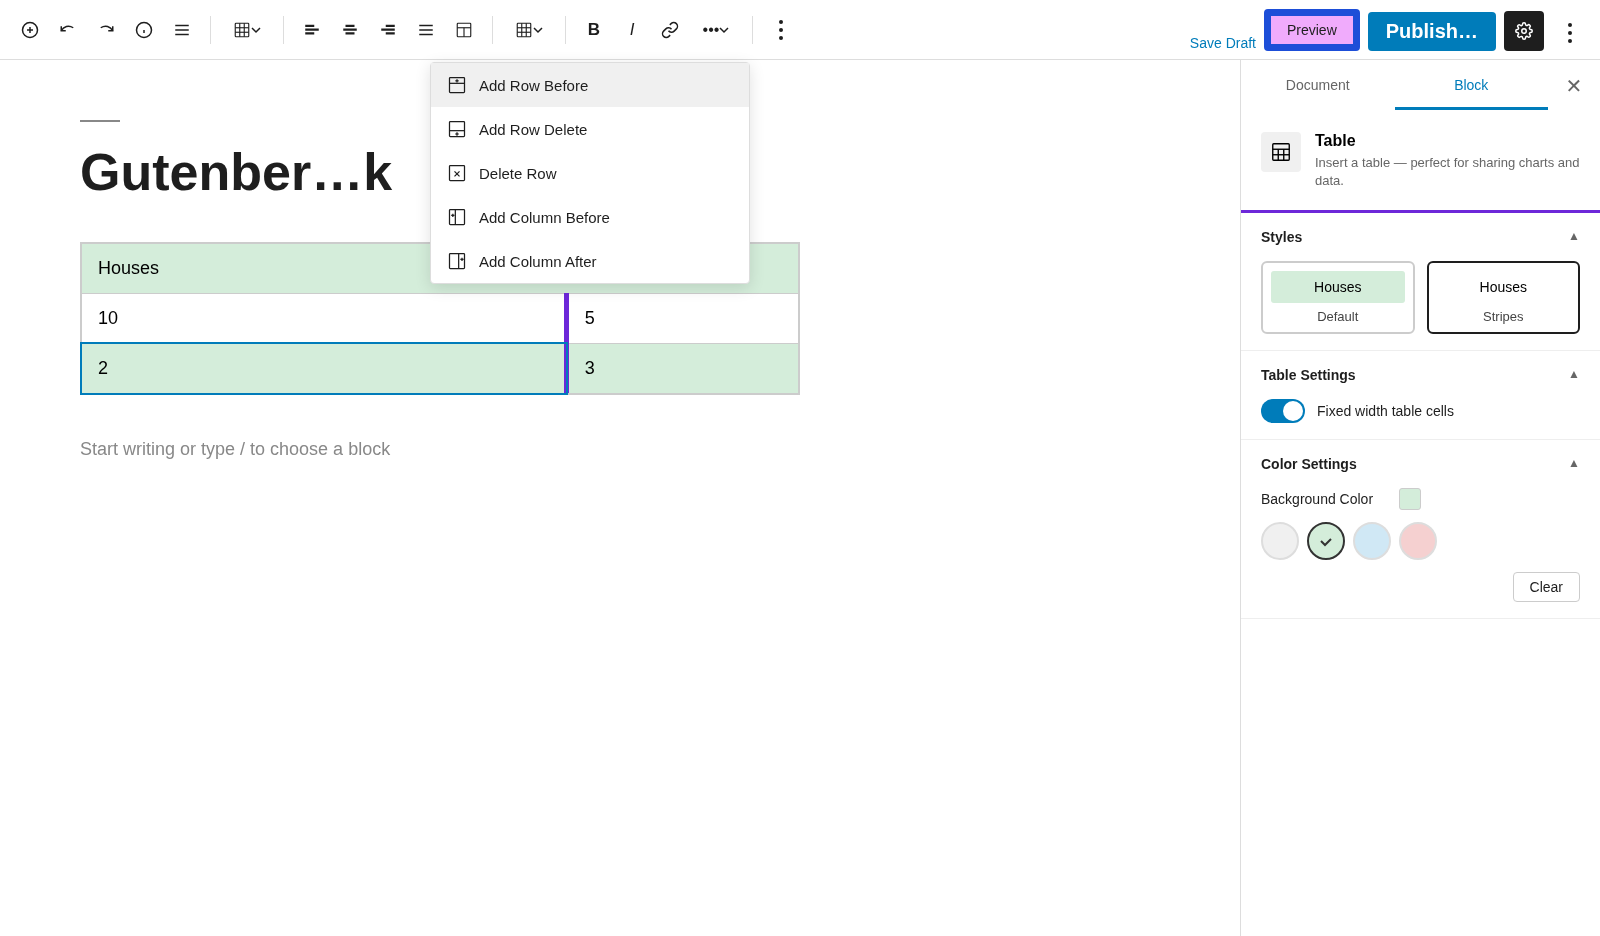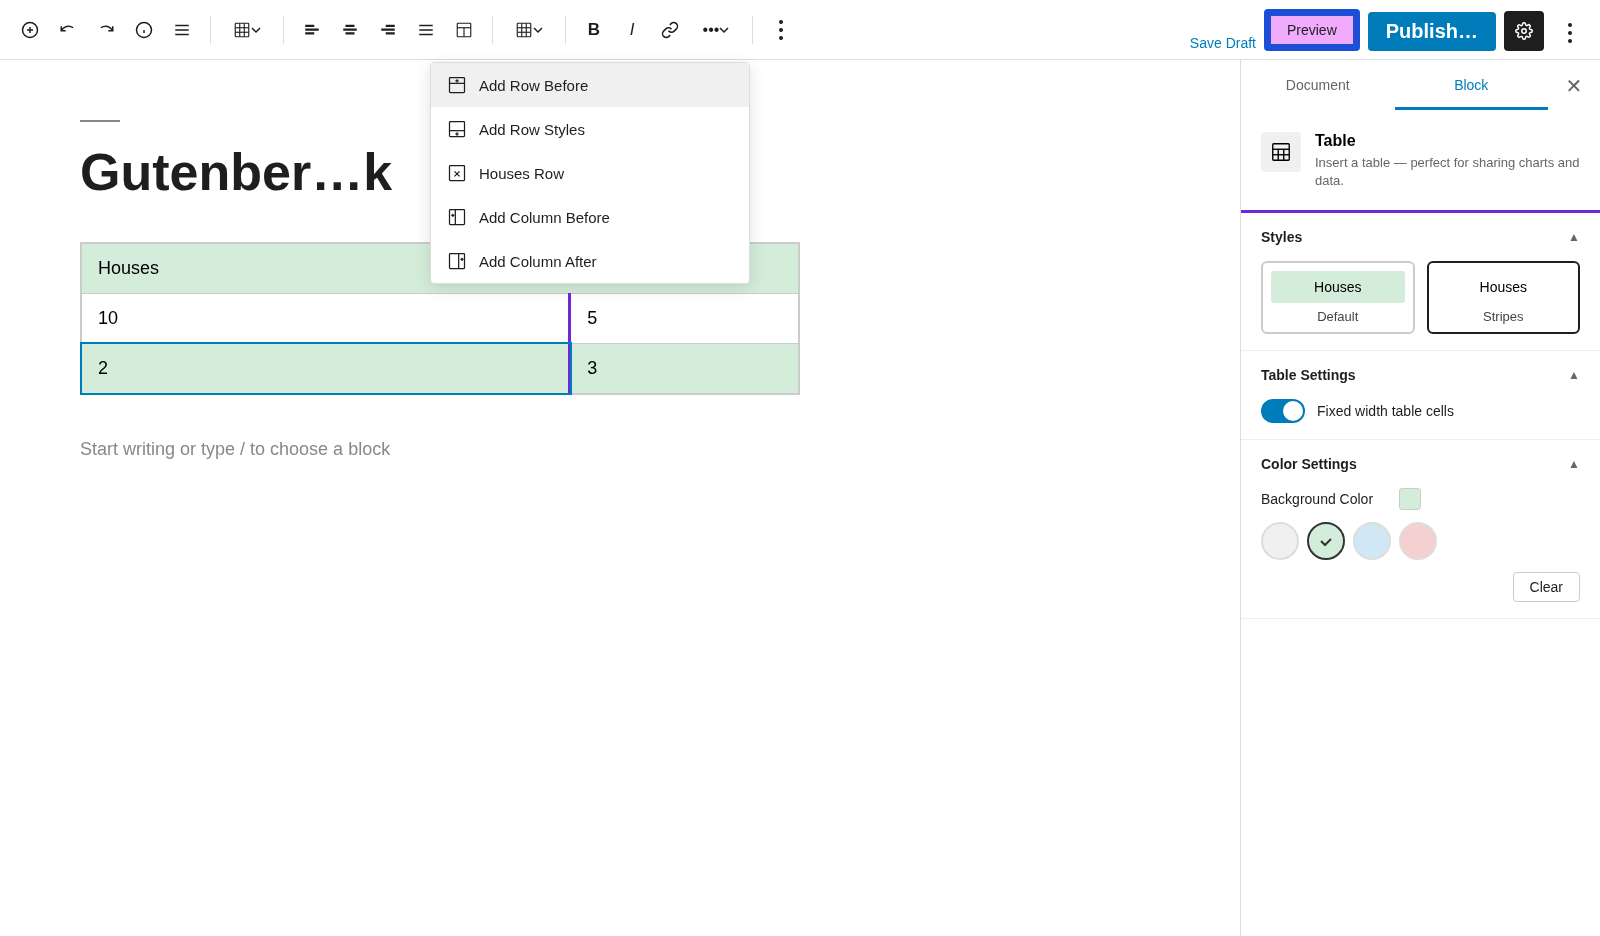--- a/index.html
+++ b/index.html
@@ -54,21 +54,21 @@
 
     
     .table-wrapper { border: 2px solid #ccc; display: inline-block; width: 720px; }
     .table-block { width: 100%; border-collapse: collapse; }
     .table-block th {
       background: #d4edda; padding: 14px 16px; text-align: left;
       font-weight: 400; font-size: 18px; border-bottom: 1px solid #ccc;
     }
     .table-block td {
       padding: 14px 16px; text-align: left; font-size: 18px;
-      border-bottom: 1px solid #ccc; border-right: 3px solid #6d28d9;
+      border-bottom: 1px solid #ccc; border-right: 5px solid #6d28d9;
     }
     .table-block td:last-child { border-right: none; }
     .table-block tr:last-child td { border-bottom: none; }
     .row-striped td { background: #d4edda; }
     .cell-selected { outline: 2px solid #007cba; }
 
     .start-writing {
       margin-top: 40px; color: #888; font-size: 18px;
     }
 
@@ -104,21 +104,21 @@
     .sidebar-header { display: flex; align-items: center; }
 
     
     .block-info { padding: 20px; border-bottom: 3px solid #6d28d9; display: flex; align-items: flex-start; gap: 14px; }
     .block-icon { width: 40px; height: 40px; background: #f0f0f0; border-radius: 4px; display: flex; align-items: center; justify-content: center; flex-shrink: 0; }
     .block-title { font-size: 16px; font-weight: 600; margin-bottom: 4px; }
     .block-desc { font-size: 13px; color: #666; line-height: 1.4; }
 
     
     .section { padding: 16px 20px; border-bottom: 1px solid #eee; }
-    .section-header { display: flex; justify-content: space-between; align-items: center; margin-bottom: 16px; cursor: pointer; }
+    .section-header { display: flex; justify-content: space-between; align-items: flex-start; margin-bottom: 16px; cursor: pointer; }
     .section-title { font-size: 14px; font-weight: 600; color: #1e1e1e; }
     .chevron { font-size: 12px; color: #666; }
 
     .styles-grid { display: flex; gap: 12px; }
     .style-option {
       flex: 1; border: 2px solid #ccc; border-radius: 6px; padding: 8px;
       cursor: pointer; text-align: center;
     }
     .style-option.selected { border-color: #1e1e1e; border-width: 2px; }
     .style-preview { background: #d4edda; padding: 8px; margin-bottom: 6px; font-size: 14px; border-radius: 3px; }
@@ -327,29 +327,29 @@
     </svg>
     <span>Add Row Before</span>
   </div>
   <div class="dropdown-item">
     <svg width="20" height="20" viewBox="0 0 24 24" fill="none" stroke="currentColor" stroke-width="1.5">
       <rect x="3" y="3" width="18" height="18" rx="1"></rect>
       <line x1="3" y1="14" x2="21" y2="14"></line>
       <line x1="12" y1="16" x2="12" y2="20"></line>
       <line x1="10" y1="18" x2="14" y2="18"></line>
     </svg>
-    <span>Add Row Styles</span>
+    <span>Add Row Delete</span>
   </div>
   <div class="dropdown-item">
     <svg width="20" height="20" viewBox="0 0 24 24" fill="none" stroke="currentColor" stroke-width="1.5">
       <rect x="3" y="3" width="18" height="18" rx="1"></rect>
       <line x1="9" y1="10" x2="15" y2="16"></line>
       <line x1="15" y1="10" x2="9" y2="16"></line>
     </svg>
-    <span>Houses Row</span>
+    <span>Delete Row</span>
   </div>
   <div class="dropdown-item">
     <svg width="20" height="20" viewBox="0 0 24 24" fill="none" stroke="currentColor" stroke-width="1.5">
       <rect x="3" y="3" width="18" height="18" rx="1"></rect>
       <line x1="10" y1="3" x2="10" y2="21"></line>
       <line x1="5" y1="10" x2="9" y2="10"></line>
       <line x1="7" y1="8" x2="7" y2="12"></line>
     </svg>
     <span>Add Column Before</span>
   </div>

